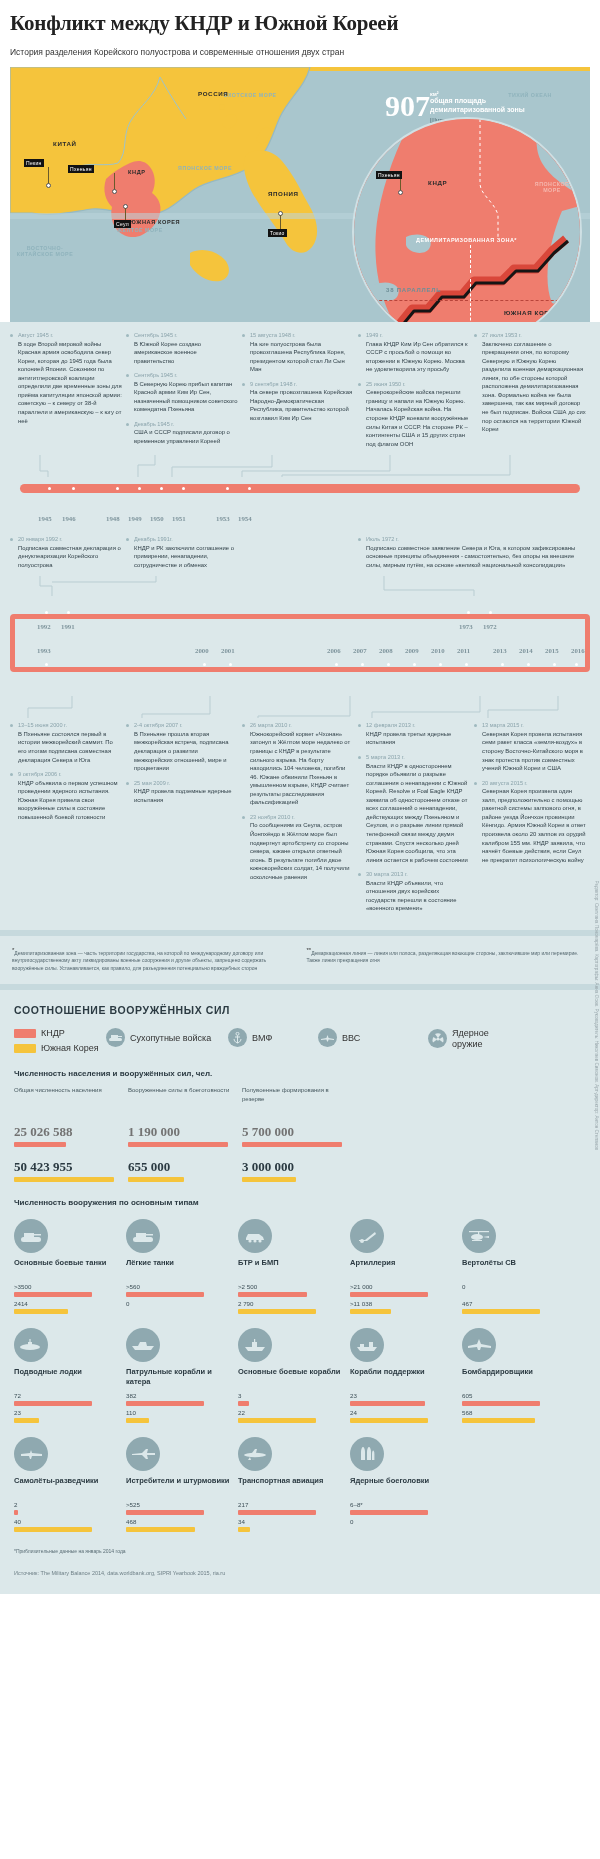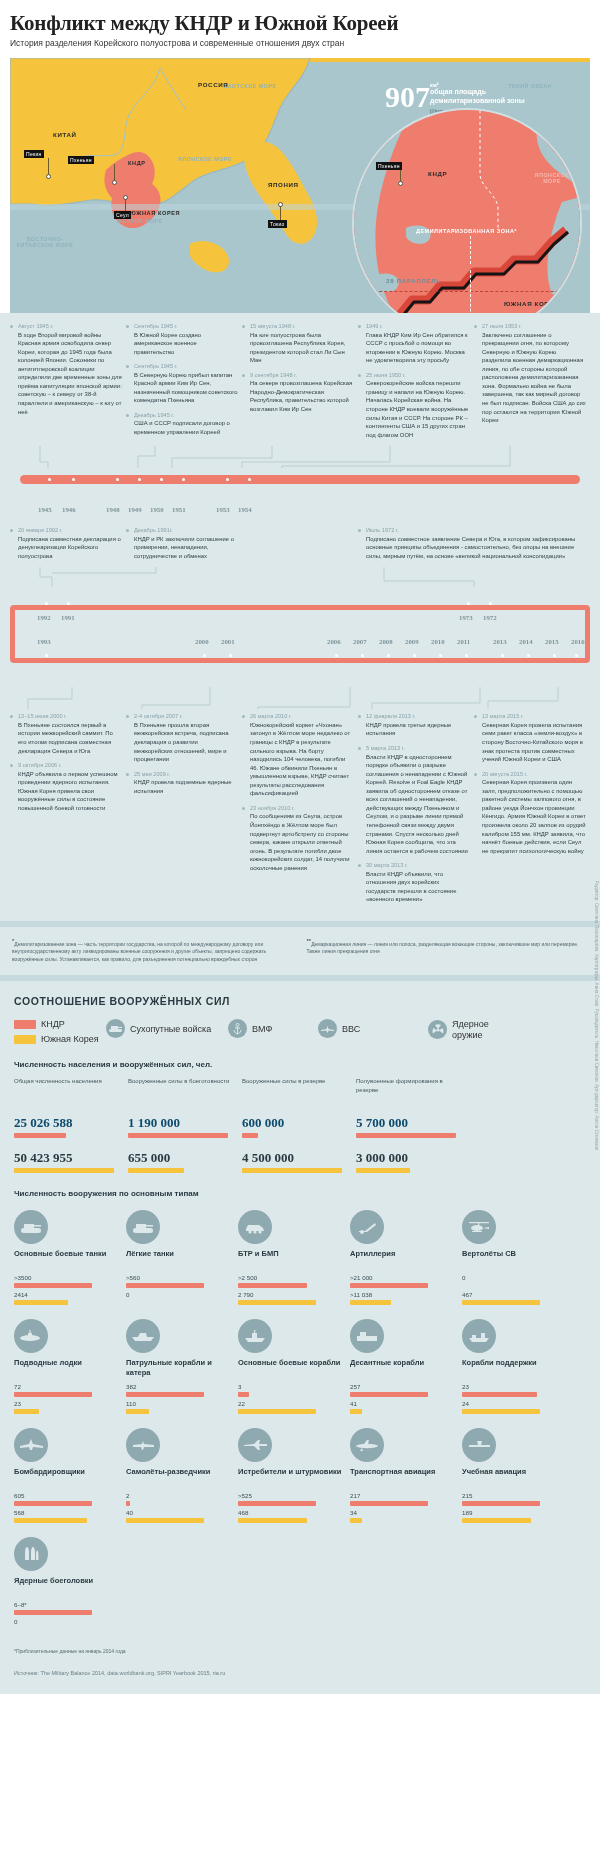--- a/index.html
+++ b/index.html
@@ -13,21 +13,21 @@
   }
   .page { width:600px; position:relative; overflow:hidden; }
 
   
   .header { padding:12px 10px 6px 10px; }
   .h-title {
     font-family:"Liberation Serif", serif;
     font-size:21px; font-weight:700; color:#222; letter-spacing:-0.2px;
     line-height:1.05;
   }
-  .h-sub { font-size:8.5px; color:#333; margin-top:4px; }
+  .h-sub { font-size:8.5px; color:#333; margin-top:13px; }
 
   
   .map-wrap { position:relative; width:580px; height:255px; margin:4px 10px 0 10px; background:#a9c6cd; overflow:hidden; }
   .sea-label, .map-label {
     position:absolute; font-size:5.3px; letter-spacing:0.5px; font-weight:700;
     color:#8fb3bc; text-align:center; text-transform:uppercase;
   }
   .cty {
     position:absolute; font-size:6.2px; font-weight:700; color:#2a2a2a;
     letter-spacing:0.6px; text-transform:uppercase;
@@ -105,21 +105,21 @@
   .cir {
     width:19px;height:19px;border-radius:50%; background:#8fa9b0; color:#dce8ea;
     display:flex;align-items:center;justify-content:center; font-size:9px; flex:none;
   }
   .leg-ic span { font-size:9px; color:#333; line-height:1.15; }
 
   .sub-title { font-size:8px; font-weight:700; color:#2b3a42; margin:16px 0 8px 0; }
   .pop { display:flex; gap:4px; }
   .pop-col { width:110px; }
   .pop-col .lbl { font-size:6px; color:#46585f; line-height:1.4; min-height:38px; }
-  .pop-col .v1 { font-family:"Liberation Serif",serif; font-size:13px; font-weight:700; color:#0c4a6e; }
+  .pop-col .v1 { font-family:"Liberation Serif",serif; font-size:13px; font-weight:700; color:#737373; }
   .pop-col .v2 { font-family:"Liberation Serif",serif; font-size:13px; font-weight:700; color:#2b3a42; margin-top:12px;}
   .bar { height:5px; border-radius:1px; margin:2px 0 0 0; }
   .bar.r { background:#ef7d6e; }
   .bar.y { background:#f5c43c; }
 
   .grid { display:flex; flex-wrap:wrap; gap:0; margin-top:12px; }
   .cell { width:112px; margin-bottom:14px; }
   .cell .ic {
     width:34px;height:34px;border-radius:50%; background:#8fa9b0; color:#dce8ea;
     display:flex;align-items:center;justify-content:center; margin-bottom:5px;
@@ -558,27 +558,20 @@
         <div class="bar y" style="width:100px"></div>
       </div>
       <div class="pop-col">
         <div class="lbl">Вооруженные силы в боеготовности</div>
         <div class="v1">1 190 000</div>
         <div class="bar r" style="width:100px"></div>
         <div class="v2">655 000</div>
         <div class="bar y" style="width:56px"></div>
       </div>
       <div class="pop-col">
-        <div class="lbl">Вооруженные силы в резерве</div>
-        <div class="v1">600 000</div>
-        <div class="bar r" style="width:16px"></div>
-        <div class="v2">4 500 000</div>
-        <div class="bar y" style="width:100px"></div>
-      </div>
-      <div class="pop-col">
         <div class="lbl">Полувоенные формирования в резерве</div>
         <div class="v1">5 700 000</div>
         <div class="bar r" style="width:100px"></div>
         <div class="v2">3 000 000</div>
         <div class="bar y" style="width:54px"></div>
       </div>
     </div>
 
     <div class="sub-title">Численность вооружения по основным типам</div>
     <div class="grid" id="weapons-grid">
@@ -690,33 +683,20 @@
             </svg>
           </div>
           <div class="nm">Основные боевые корабли</div>
           <div class="n1">3</div>
           <div class="bar r" style="width:10.92px"></div>
           <div class="n2">22</div>
           <div class="bar y" style="width:78px"></div>
         </div>
         <div class="cell">
           <div class="ic">
-            <svg width="22" height="12" viewBox="0 0 22 12">
-              <path d="M1,6 L21,6 L21,11 L1,11 Z" fill="#dce8ea"></path>
-              <rect x="4" y="2" width="6" height="4" fill="#dce8ea"></rect>
-            </svg>
-          </div>
-          <div class="nm">Десантные корабли</div>
-          <div class="n1">257</div>
-          <div class="bar r" style="width:78px"></div>
-          <div class="n2">41</div>
-          <div class="bar y" style="width:12.48px"></div>
-        </div>
-        <div class="cell">
-          <div class="ic">
             <svg width="22" height="13" viewBox="0 0 22 13">
               <path d="M1,8 L21,8 L18,12 L4,12 Z" fill="#dce8ea"></path>
               <rect x="4" y="5" width="4" height="3" fill="#dce8ea"></rect>
               <rect x="13" y="3" width="4" height="5" fill="#dce8ea"></rect>
             </svg>
           </div>
           <div class="nm">Корабли поддержки</div>
           <div class="n1">23</div>
           <div class="bar r" style="width:74.88px"></div>
           <div class="n2">24</div>
@@ -767,33 +747,20 @@
             </svg>
           </div>
           <div class="nm">Транспортная авиация</div>
           <div class="n1">217</div>
           <div class="bar r" style="width:78px"></div>
           <div class="n2">34</div>
           <div class="bar y" style="width:12.48px"></div>
         </div>
         <div class="cell">
           <div class="ic">
-            <svg width="23" height="12" viewBox="0 0 23 12">
-              <path d="M1,6 L22,6 L22,8 L1,8 Z" fill="#dce8ea"></path>
-              <path d="M9,2 L14,2 L13,6 L10,6 Z" fill="#dce8ea"></path>
-            </svg>
-          </div>
-          <div class="nm">Учебная авиация</div>
-          <div class="n1">215</div>
-          <div class="bar r" style="width:78px"></div>
-          <div class="n2">189</div>
-          <div class="bar y" style="width:68.64px"></div>
-        </div>
-        <div class="cell">
-          <div class="ic">
             <svg width="18" height="14" viewBox="0 0 18 14">
               <path d="M3,5 C3,2 4,0 5,0 C6,0 7,2 7,5 L7,13 L3,13 Z" fill="#dce8ea"></path>
               <path d="M9,5 C9,2 10,0 11,0 C12,0 13,2 13,5 L13,13 L9,13 Z" fill="#dce8ea"></path>
               <path d="M14,7 C14,5 14.6,3.5 15.2,3.5 C15.8,3.5 16.4,5 16.4,7 L16.4,13 L14,13 Z" fill="#dce8ea"></path>
             </svg>
           </div>
           <div class="nm">Ядерные боеголовки</div>
           <div class="n1">6–8*</div>
           <div class="bar r" style="width:78px"></div>
           <div class="n2">0</div>

